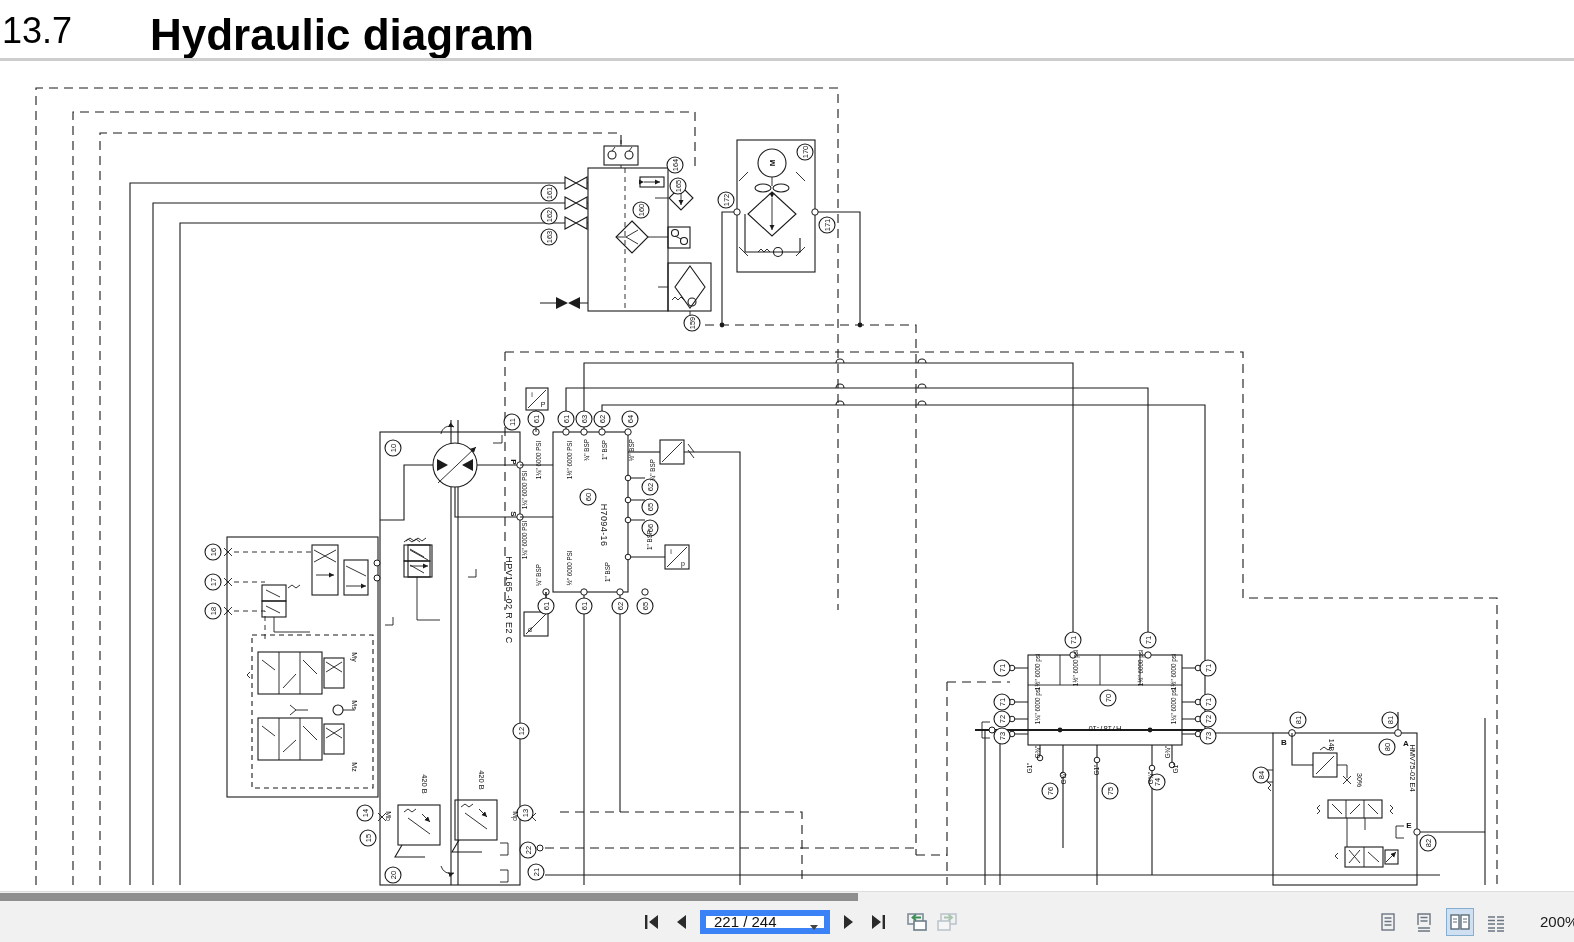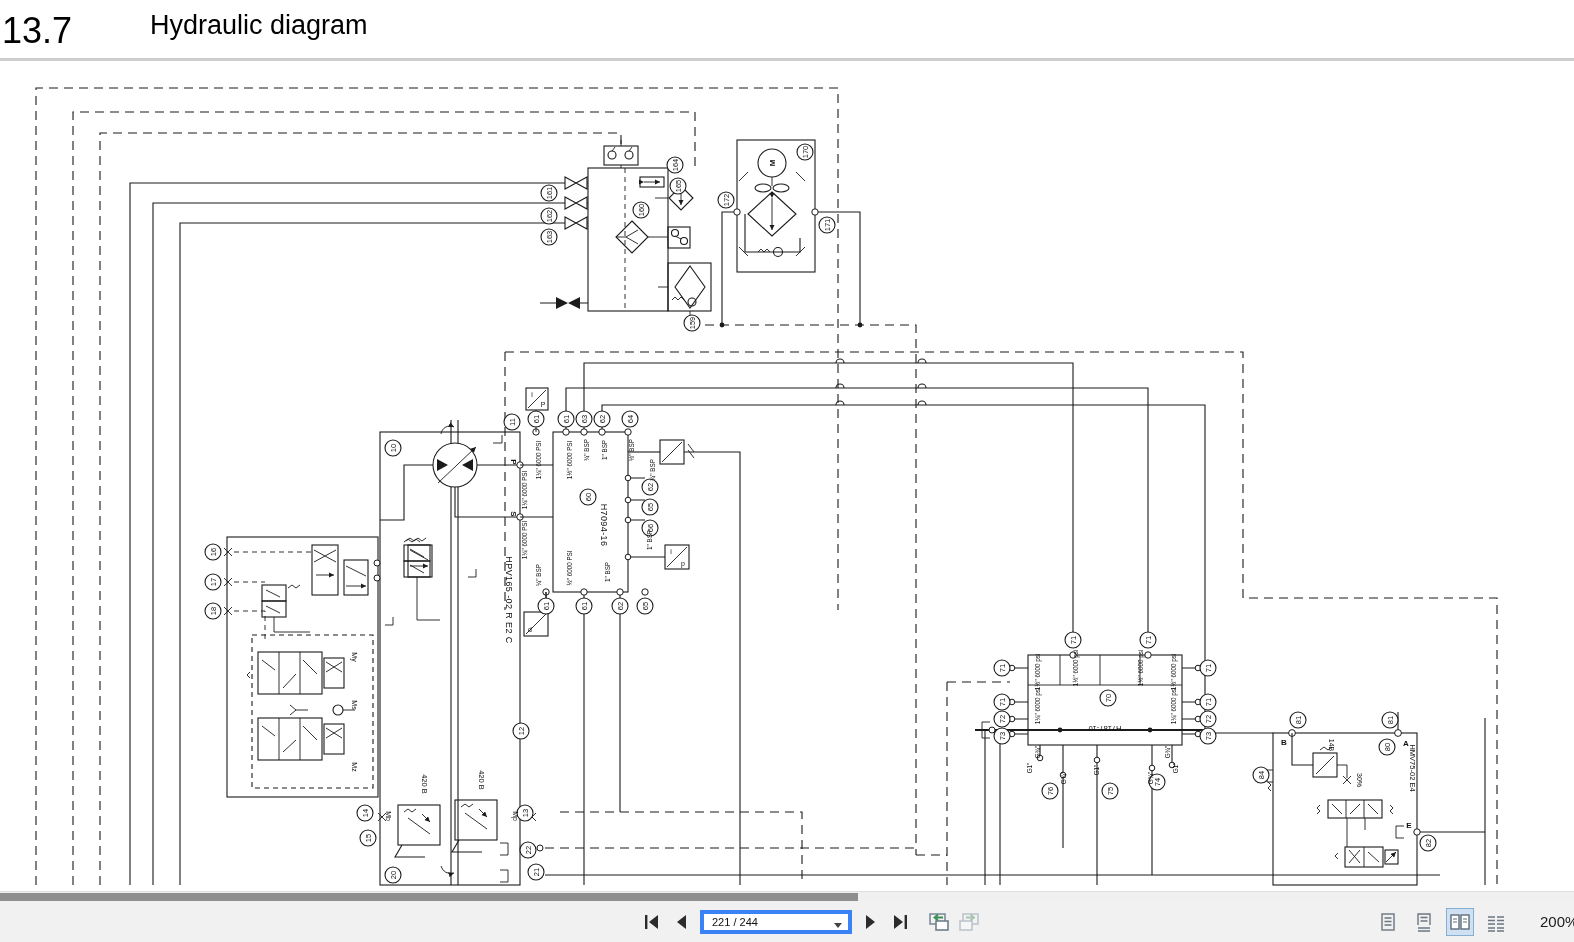--- a/index.html
+++ b/index.html
@@ -1,18 +1,18 @@
 <!DOCTYPE html>
 <html><head>
 <meta charset="utf-8">
 <style>
   html,body{margin:0;padding:0}
   body{width:1574px;height:942px;background:#fff;font-family:"Liberation Sans",sans-serif;overflow:hidden;position:relative}
   .title-sec{position:absolute;top:10px;left:2px;font-size:36px;font-weight:normal;color:#000}
-  .title-main{position:absolute;top:10px;left:150px;font-size:27px;font-weight:normal;color:#000}
+  .title-main{position:absolute;top:10px;left:150px;font-size:44px;font-weight:bold;color:#000}
   .divider{position:absolute;top:58px;left:0;width:1574px;height:3px;background:#cdcdcd}
   #diag{position:absolute;top:0;left:0}
   .ln{fill:none;stroke:#1b1b1b;stroke-width:1.1}
   .lt{fill:none;stroke:#1b1b1b;stroke-width:.9}
   .thk{fill:none;stroke:#1b1b1b;stroke-width:1.8}
   .dsh{stroke-dasharray:9 6}
   .dsh2{stroke-dasharray:5 4}
   .blk{fill:#1b1b1b;stroke:none}
   .wdot{fill:#fff;stroke:#1b1b1b;stroke-width:1}
   .jdot{fill:#1b1b1b;stroke:none}
@@ -24,21 +24,21 @@
   .slb{font-size:7px;text-anchor:middle}
   .cmp{font-size:9px;text-anchor:middle;letter-spacing:.4px}
   .cmps{font-size:7.5px;text-anchor:middle}
   
   .hscroll{position:absolute;top:891px;left:0;width:1574px;height:10px;background:#f0f0f0;border-top:1px solid #ddd}
   .hthumb{position:absolute;top:1px;left:0;width:858px;height:8px;background:#8f8f8f}
   
   .toolbar{position:absolute;top:901px;left:0;width:1574px;height:41px;background:#f1f1f1}
   .navwrap{position:absolute;top:0;left:640px;height:41px;display:flex;align-items:center;gap:6px}
   .tbtn{width:24px;height:24px;display:flex;align-items:center;justify-content:center;background:transparent;border:none;padding:0}
-  .pagebox{width:152px;height:24px;background:#fff;border:4px solid #3b82f6;display:flex;align-items:center;font-size:11px;color:#111;padding-left:8px;box-sizing:border-box;position:relative}
+  .pagebox{width:130px;height:24px;background:#fff;border:6px solid #3b82f6;display:flex;align-items:center;font-size:15px;color:#111;padding-left:8px;box-sizing:border-box;position:relative}
   .caret{position:absolute;right:6px;top:9px;width:0;height:0;border-left:4px solid transparent;border-right:4px solid transparent;border-top:5px solid #444}
   .viewwrap{position:absolute;top:0;left:1374px;height:41px;display:flex;align-items:center;gap:8px}
   .vicon{width:26px;height:26px;display:flex;align-items:center;justify-content:center;border:1px solid transparent}
   .vicon.sel{background:#cfe0f2;border:1px solid #86aed1}
   .zoomlbl{font-size:15px;color:#1a1a1a;margin-left:22px}
 </style>
 </head>
 <body>
 
 <div class="title-sec">13.7</div>

